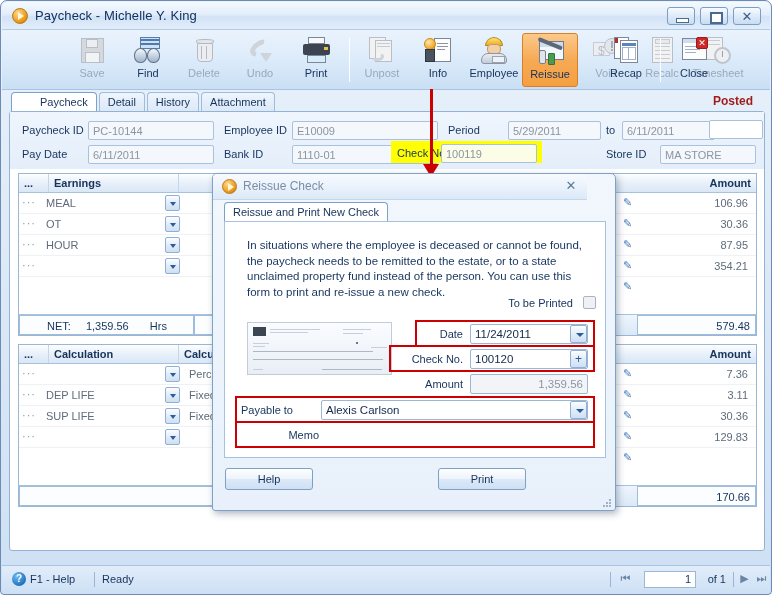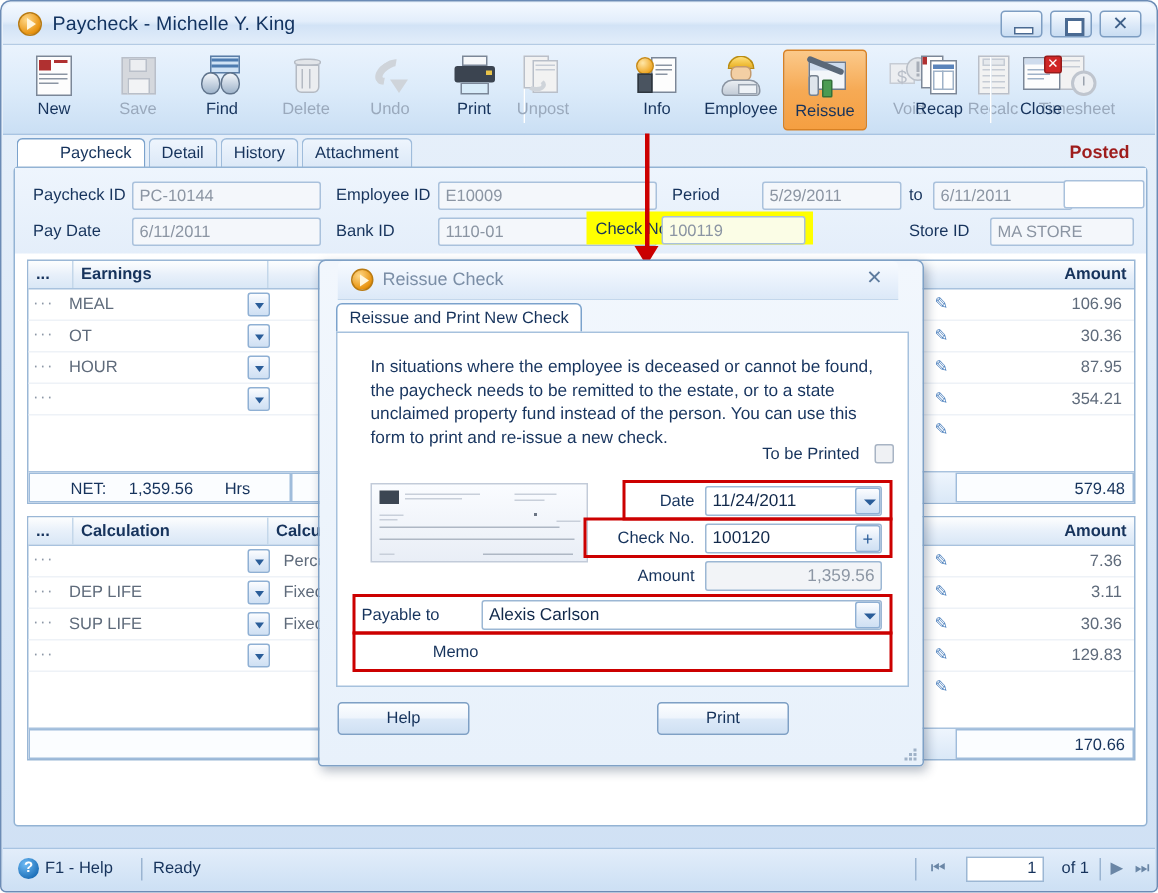--- a/index.html
+++ b/index.html
@@ -161,21 +161,21 @@
   }
 
   
   #dialog {
     position:absolute; left:211px; top:172px; width:404px; height:338px;
     background: linear-gradient(to bottom,#f2f7fd 0%,#e8f1fb 100%);
     border:1px solid #7fa1c6; border-radius:5px 5px 3px 3px;
     box-shadow: 2px 3px 7px rgba(20,40,70,.32);
   }
   #dlg-titlebar {
-    position:absolute; left:12px; top:0; width:374px; height:26px;
+    position:absolute; left:0; top:0; width:374px; height:26px;
     background: linear-gradient(to bottom,#f8fbff 0%,#eaf2fc 50%,#dce9f8 100%);
     border-radius:4px 4px 0 0; border-bottom:1px solid #c3d7ec;
   }
   #dlg-icon {
     position:absolute; left:9px; top:5px; width:15px; height:15px; border-radius:50%;
     background: radial-gradient(circle at 35% 30%, #ffd98a, #e8930f 70%, #a96500);
     border:1px solid #b97b13;
   }
   #dlg-icon::after { content:""; position:absolute; left:5px; top:3px;
     border-left:6px solid #fff6dd; border-top:4px solid transparent; border-bottom:4px solid transparent; }
@@ -281,31 +281,20 @@
     <div class="win-btn" id="btn-max">
         <span class="g"></span>
       </div>
     <div class="win-btn" id="btn-close">
         <span class="g">✕</span>
       </div>
   </div>
 
   <div id="toolbar">
 
-    <div class="tbtn" style="left:6px">
-      <span class="ic">
-        <span class="pg" style="left:4px;top:1px;width:24px;height:27px;"></span>
-        <span style="position:absolute;left:6px;top:4px;width:8px;height:7px;background:#b03030;"></span>
-        <span style="position:absolute;left:16px;top:4px;width:9px;height:2px;background:#b03030;"></span>
-        <span style="position:absolute;left:6px;top:13px;width:19px;height:1px;background:#8b95a3;"></span>
-        <span style="position:absolute;left:6px;top:16px;width:19px;height:1px;background:#8b95a3;"></span>
-        <span style="position:absolute;left:6px;top:19px;width:13px;height:1px;background:#8b95a3;"></span>
-      </span>
-      <span class="lb">New</span>
-    </div>
 
     <div class="tbtn dis" style="left:62px">
       <span class="ic">
         <span class="pgd" style="left:5px;top:2px;width:23px;height:25px;background:#d5d8dd;"></span>
         <span style="position:absolute;left:10px;top:3px;width:12px;height:9px;background:#eceef1;border:1px solid #b9bfc9;"></span>
         <span style="position:absolute;left:9px;top:16px;width:15px;height:11px;background:#f2f3f5;border:1px solid #b9bfc9;"></span>
       </span>
       <span class="lb">Save</span>
     </div>
 
@@ -342,21 +331,21 @@
       <span class="ic">
         <span style="position:absolute;left:8px;top:1px;width:17px;height:7px;background:#f6f8fa;border:1px solid #7b8798;"></span>
         <span style="position:absolute;left:3px;top:8px;width:27px;height:11px;background:#3b4450;border-radius:2px;"></span>
         <span style="position:absolute;left:24px;top:11px;width:4px;height:3px;background:#e8c34a;"></span>
         <span style="position:absolute;left:7px;top:19px;width:19px;height:8px;background:#d8ecf9;border:1px solid #7b8798;"></span>
       </span>
       <span class="lb">Print</span>
     </div>
     <div class="tbsep" style="left:347px"></div>
 
-    <div class="tbtn dis" style="left:332px">
+    <div class="tbtn dis" style="left:352px">
       <span class="ic">
         <span class="pgd" style="left:3px;top:1px;width:17px;height:22px;"></span>
         <span class="pgd" style="left:9px;top:4px;width:17px;height:22px;"></span>
         <span style="position:absolute;left:11px;top:7px;width:13px;height:1px;background:#c6ccd5;"></span>
         <span style="position:absolute;left:11px;top:10px;width:13px;height:1px;background:#c6ccd5;"></span>
         <span style="position:absolute;left:5px;top:16px;width:13px;height:9px;border:3px solid #cfd4da;border-radius:50%;border-top-color:transparent;border-left-color:transparent;"></span>
       </span>
       <span class="lb">Unpost</span>
     </div>
 

